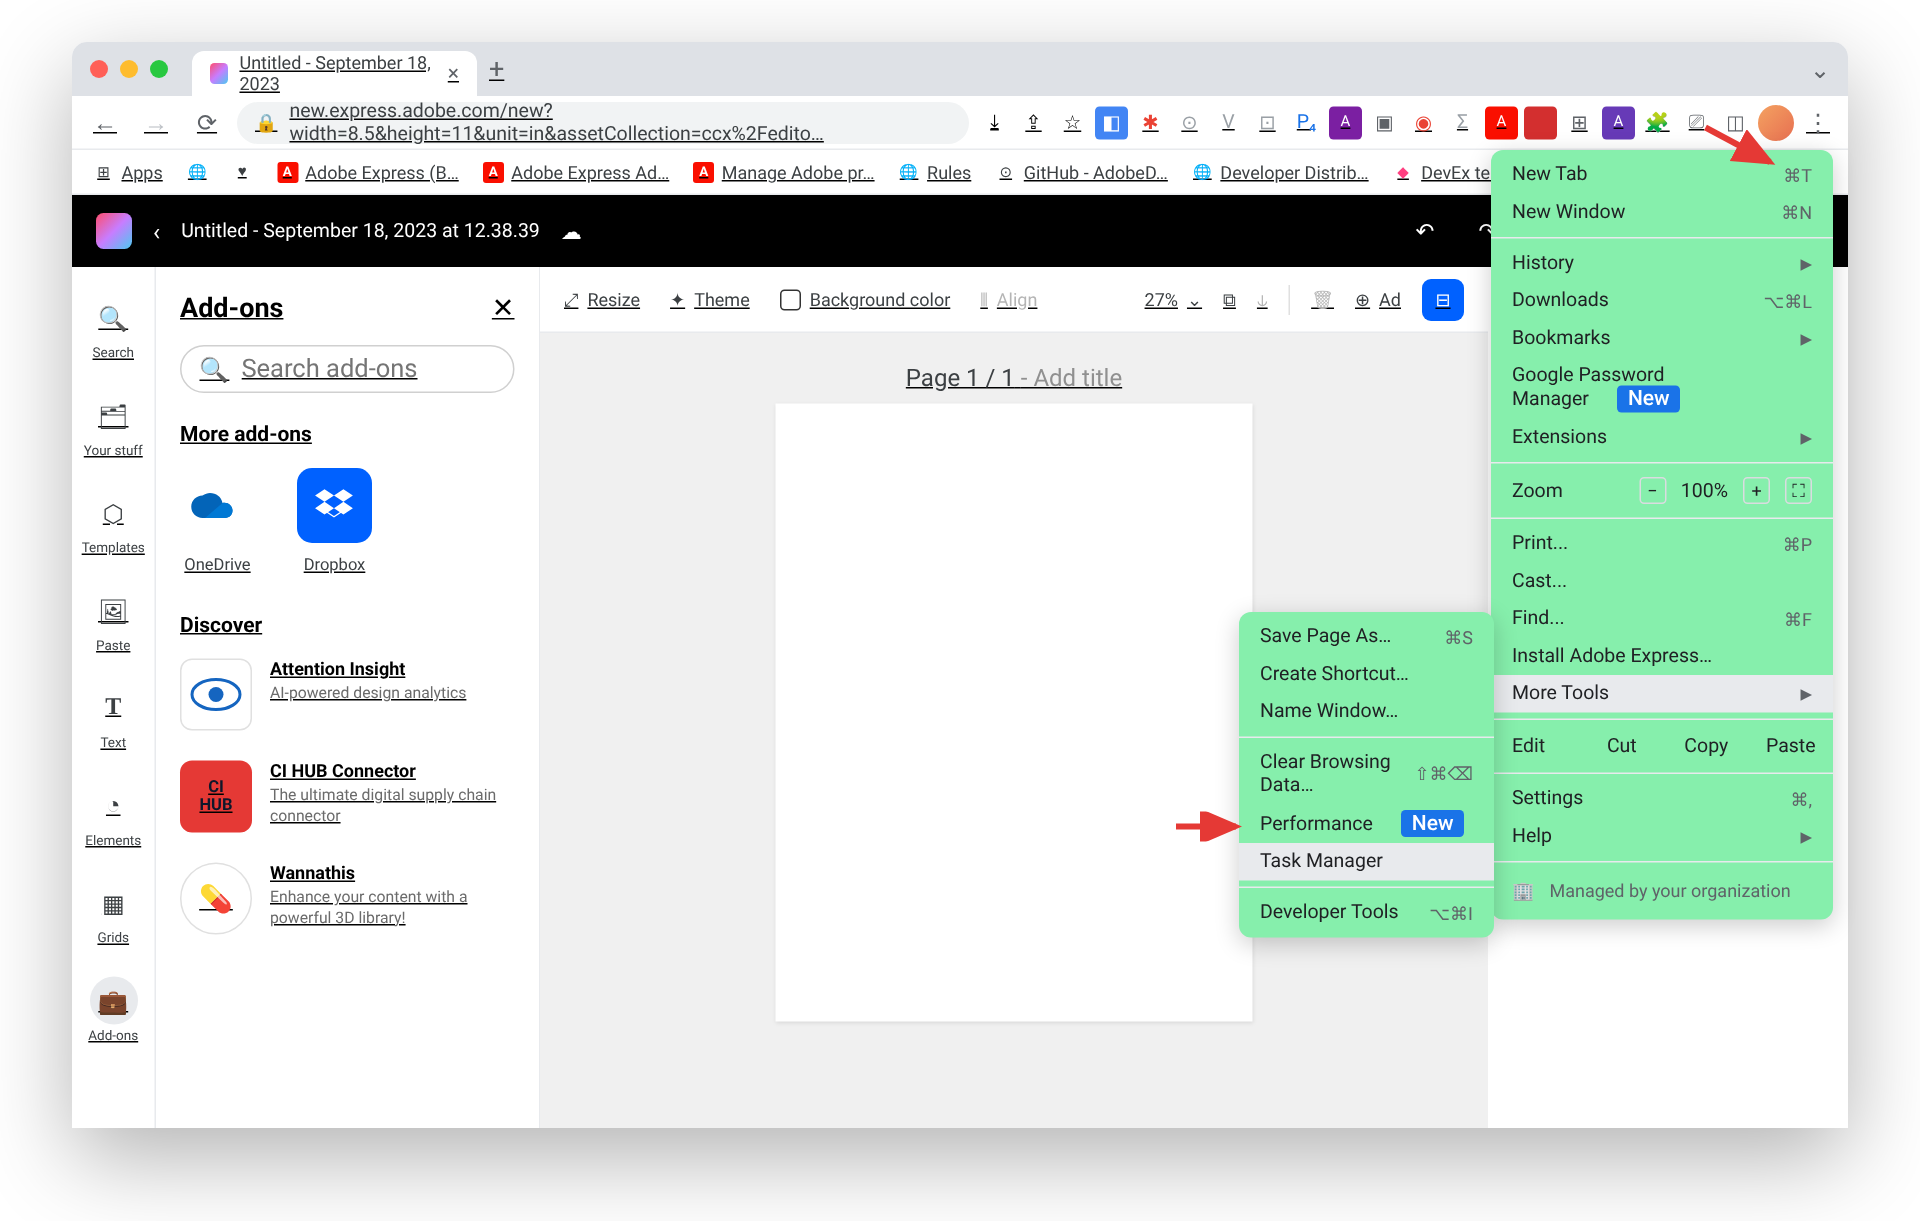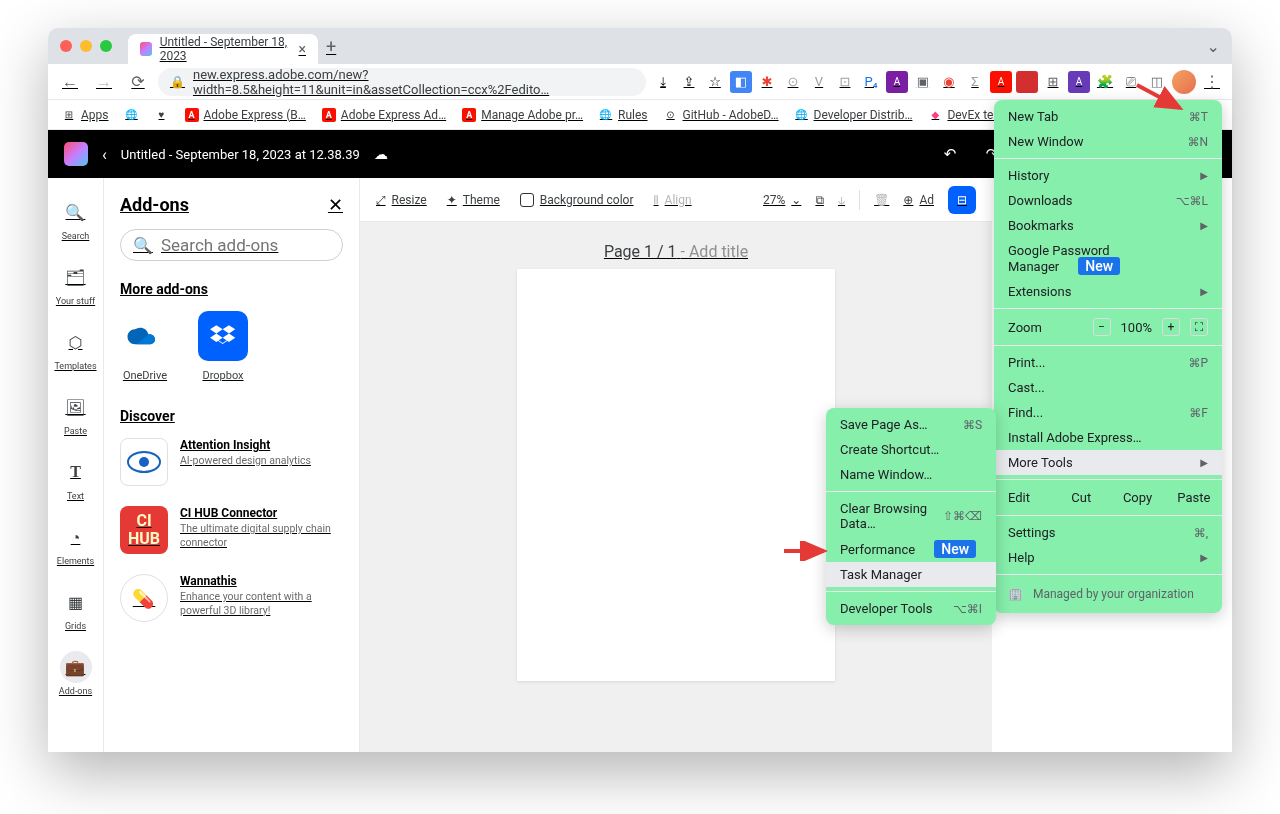--- a/index.html
+++ b/index.html
@@ -275,21 +275,21 @@
                 <ellipse cx="18" cy="12" rx="16" ry="10" fill="none" stroke="#1565c0" stroke-width="2"></ellipse>
                 <circle cx="18" cy="12" r="5" fill="#1565c0"></circle>
               </svg>
             </div>
           <div>
             <div class="discover-name">Attention Insight</div>
             <div class="discover-desc">AI-powered design analytics</div>
           </div>
         </div>
         <div class="discover-item">
-          <div class="discover-icon" style="background:#e53935;border:none;color:#fef9c3;font-weight:bold;font-size:16px;text-align:center;line-height:1.1;flex-direction:column">CI<br>HUB</div>
+          <div class="discover-icon" style="background:#e53935;border:none;color:#0f172a;font-weight:bold;font-size:11px;text-align:center;line-height:1.1;flex-direction:column">CI<br>HUB</div>
           <div>
             <div class="discover-name">CI HUB Connector</div>
             <div class="discover-desc">The ultimate digital supply chain connector</div>
           </div>
         </div>
         <div class="discover-item">
           <div class="discover-icon" style="border-radius:50%">
               <span style="font-size:18px">💊</span>
             </div>
           <div>

